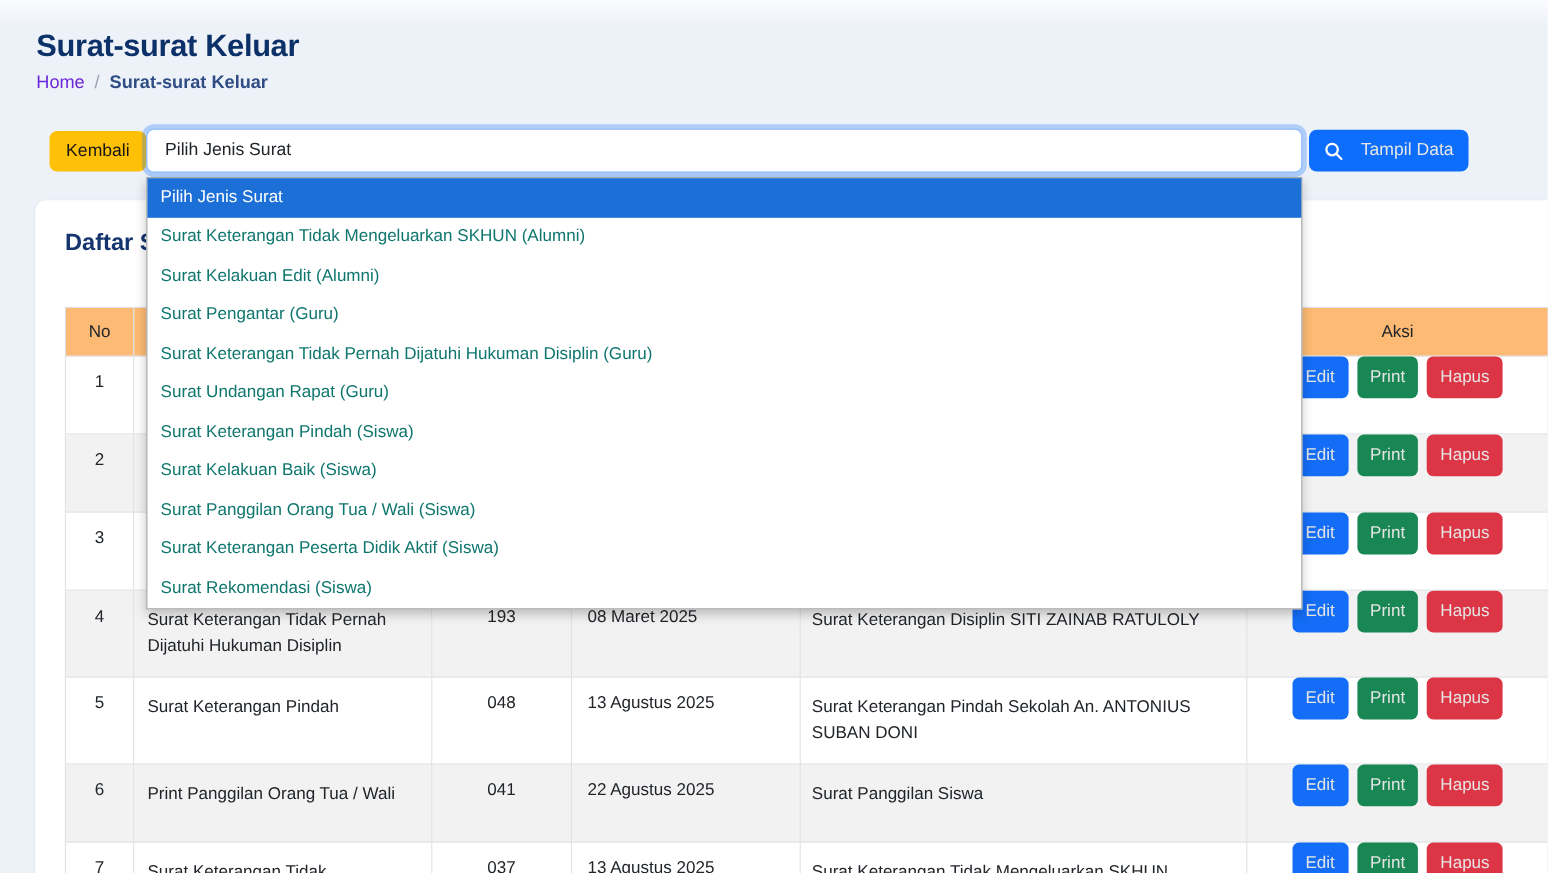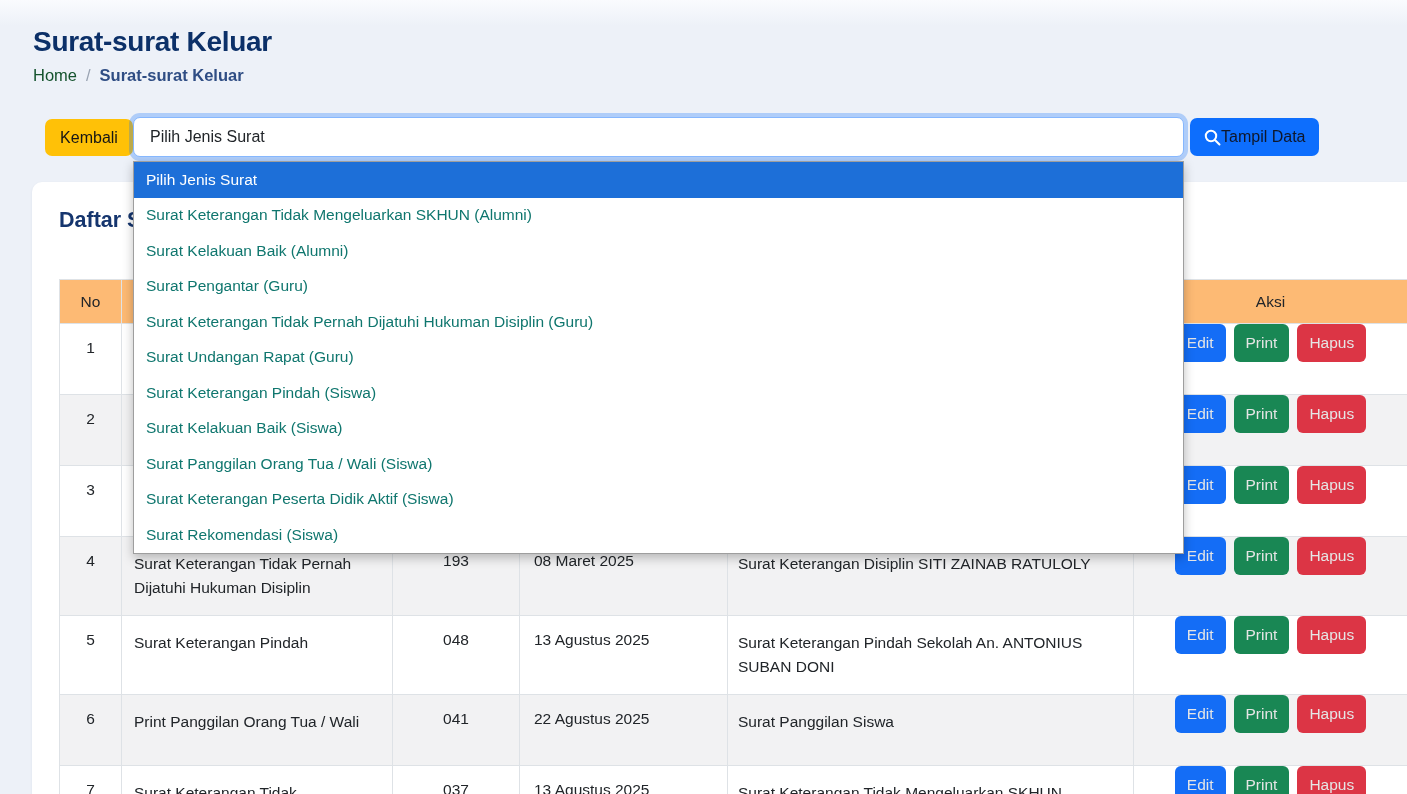--- a/index.html
+++ b/index.html
@@ -13,43 +13,43 @@
   }
 
   
   .page-header { position: absolute; left: 33px; top: 26px; z-index: 2; }
   .page-title {
     font-size: 28px; font-weight: 700; color: #0c3068; letter-spacing: -0.3px;
   }
   .breadcrumb {
     margin-top: 8px; font-size: 16.5px; display: flex; gap: 9px; align-items: center;
   }
-  .breadcrumb .bc-home { color: #14532d; cursor: pointer; }
+  .breadcrumb .bc-home { color: #6d28d9; cursor: pointer; }
   .breadcrumb .bc-sep { color: #9aa3b2; }
   .breadcrumb .bc-current { color: #2f4d84; font-weight: 600; }
 
   
   .btn { border: none; border-radius: 7px; cursor: pointer; font-family: inherit; }
   .btn-back {
     position: absolute; left: 45px; top: 119px; z-index: 2;
     width: 88px; height: 37px; background: #ffc107; color: #161616;
     font-size: 16px;
   }
   .select-control {
     position: absolute; left: 133px; top: 117px; z-index: 12;
     width: 1051px; height: 40px; background: #ffffff;
     border: 1px solid #86b7fe; border-radius: 7px;
     box-shadow: 0 0 0 4px rgba(13,110,253,0.28);
     display: flex; align-items: center; padding: 0 16px;
     font-size: 16px; color: #212529; cursor: pointer;
   }
   .btn-show {
     position: absolute; left: 1190px; top: 118px; z-index: 2;
-    height: 38px; background: #0d6efd; color: #0f172a;
-    font-size: 16px; display: flex; align-items: center; gap: 0; padding: 0 14px;
+    height: 38px; background: #0d6efd; color: #e5e5e5;
+    font-size: 16px; display: flex; align-items: center; gap: 16px; padding: 0 14px;
   }
   .btn-show svg { display: block; }
 
   
   .dropdown {
     position: absolute; left: 133px; top: 161px; z-index: 11;
     width: 1051px; background: #ffffff;
     border: 1px solid #9e9e9e;
     box-shadow: 0 4px 10px rgba(0,0,0,0.25);
   }
@@ -122,21 +122,21 @@
       <circle cx="7" cy="7" r="5.2" stroke="#ffffff" stroke-width="2"></circle>
       <line x1="11.2" y1="11.2" x2="15.5" y2="15.5" stroke="#ffffff" stroke-width="2" stroke-linecap="round"></line>
     </svg>
   </span>
   <span>Tampil Data</span>
 </button>
 
 <div class="dropdown">
   <div class="option highlighted">Pilih Jenis Surat</div>
   <div class="option">Surat Keterangan Tidak Mengeluarkan SKHUN (Alumni)</div>
-  <div class="option">Surat Kelakuan Baik (Alumni)</div>
+  <div class="option">Surat Kelakuan Edit (Alumni)</div>
   <div class="option">Surat Pengantar (Guru)</div>
   <div class="option">Surat Keterangan Tidak Pernah Dijatuhi Hukuman Disiplin (Guru)</div>
   <div class="option">Surat Undangan Rapat (Guru)</div>
   <div class="option">Surat Keterangan Pindah (Siswa)</div>
   <div class="option">Surat Kelakuan Baik (Siswa)</div>
   <div class="option">Surat Panggilan Orang Tua / Wali (Siswa)</div>
   <div class="option">Surat Keterangan Peserta Didik Aktif (Siswa)</div>
   <div class="option">Surat Rekomendasi (Siswa)</div>
 </div>
 

